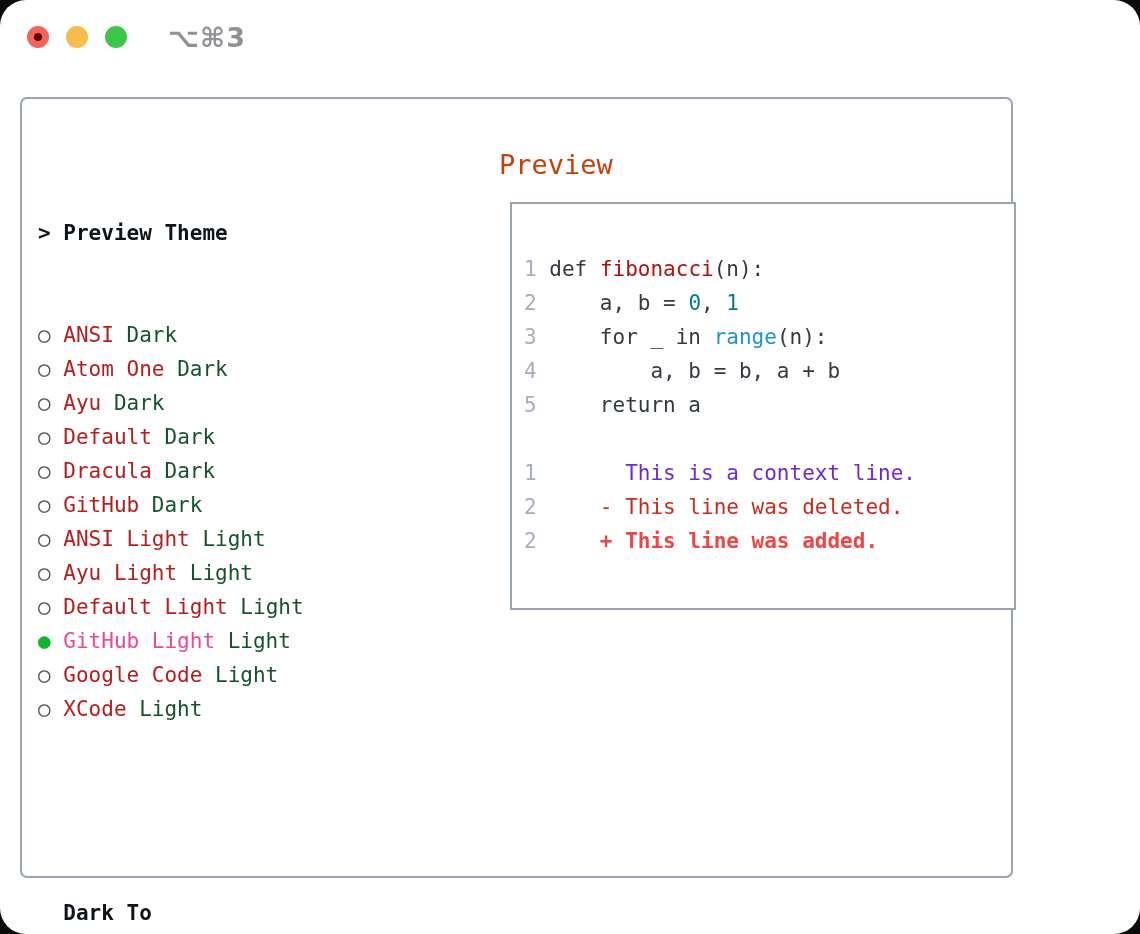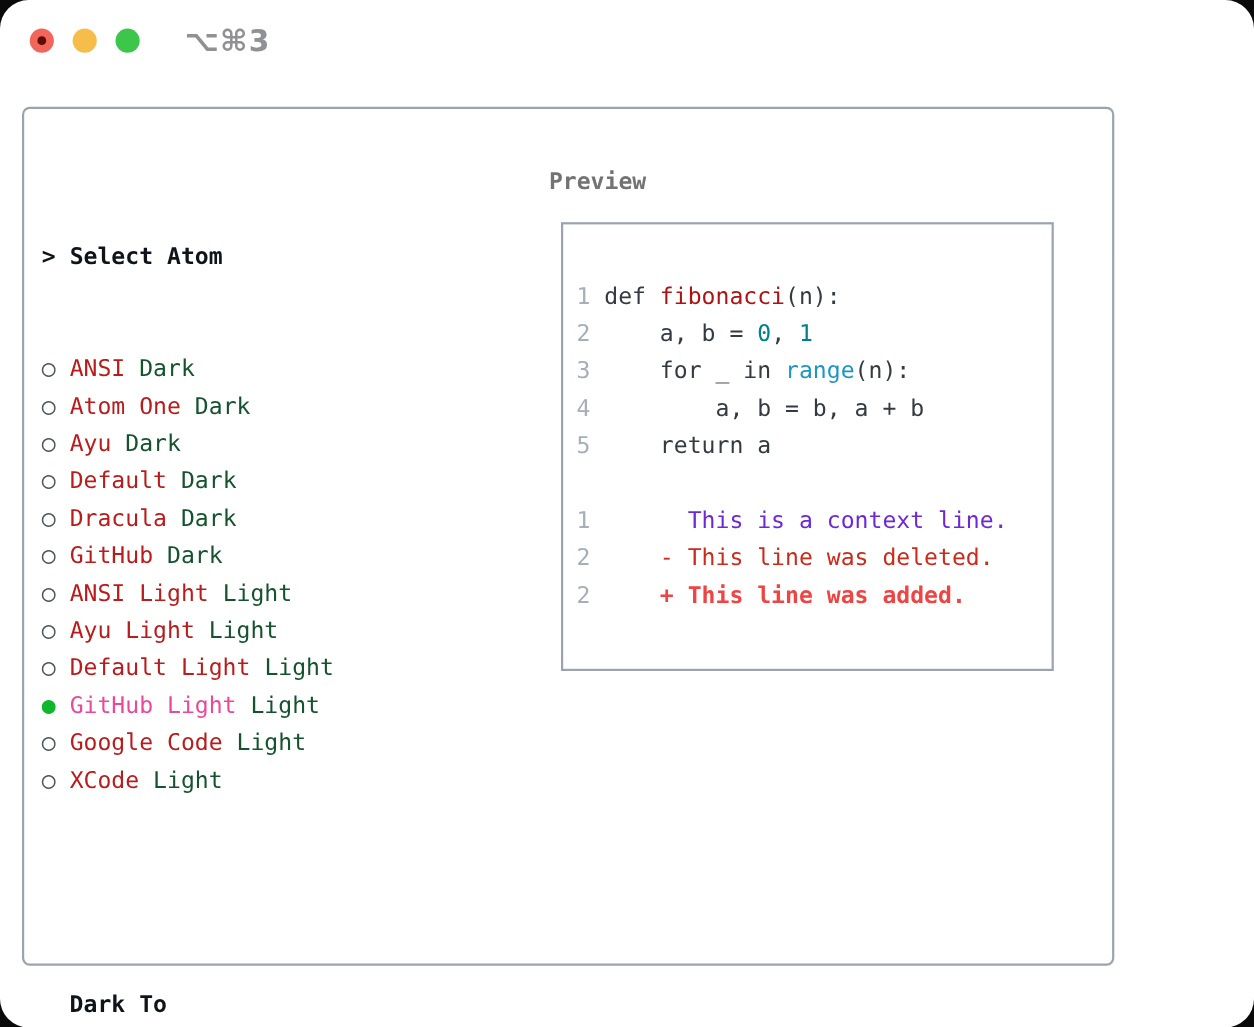--- a/index.html
+++ b/index.html
@@ -33,25 +33,25 @@
   .prompt,.header-text{font-weight:bold;color:#0e1419;}
   .radio{color:#4d545c;}
   .radio.sel{color:#10b62c;}
   .name{color:#b91c1c;}
   .name.sel{color:#ec4899;}
   .tag{color:#14532d;}
   .apply-header{font-weight:bold;color:#0e1419;padding-left:2ch;}
   .spacer{height:34px;}
   
   .preview-title{
-    position:absolute;left:477px;top:49px;font-size:21px;line-height:34px;
-    font-weight:bold;color:#737373;
+    position:absolute;left:477px;top:49px;font-size:27px;line-height:34px;
+    font-weight:normal;color:#c2410c;
   }
   .preview-box{
-    position:absolute;left:488px;top:103px;width:448px;height:408px;
+    position:absolute;left:488px;top:103px;width:506px;height:408px;
     border:2px solid #9aa3ae;box-sizing:border-box;background:#ffffff;
   }
   .code{
     position:absolute;left:12px;top:48px;font-size:21px;line-height:34px;white-space:pre;
   }
   .code-line{height:34px;}
   .lineno{color:#a6aeb9;}
   .seg-fg{color:#333a41;}
   .seg-func{color:#ad1215;}
   .seg-num{color:#00808b;}
@@ -70,21 +70,21 @@
       <div class="dot"></div>
     </div>
     <div class="traffic yellow"></div>
     <div class="traffic green"></div>
     <div class="win-title">⌥⌘3</div>
   </div>
 
   <div class="panel">
 
     <div class="left-col">
-      <div class="row"><span class="prompt">&gt;</span> <span class="header-text">Select Atom</span></div>
+      <div class="row"><span class="prompt">&gt;</span> <span class="header-text">Preview Theme</span></div>
       <div id="theme-list"><div class="row"><span class="radio">○</span> <span class="name">ANSI</span> <span class="tag">Dark</span></div><div class="row"><span class="radio">○</span> <span class="name">Atom One</span> <span class="tag">Dark</span></div><div class="row"><span class="radio">○</span> <span class="name">Ayu</span> <span class="tag">Dark</span></div><div class="row"><span class="radio">○</span> <span class="name">Default</span> <span class="tag">Dark</span></div><div class="row"><span class="radio">○</span> <span class="name">Dracula</span> <span class="tag">Dark</span></div><div class="row"><span class="radio">○</span> <span class="name">GitHub</span> <span class="tag">Dark</span></div><div class="row"><span class="radio">○</span> <span class="name">ANSI Light</span> <span class="tag">Light</span></div><div class="row"><span class="radio">○</span> <span class="name">Ayu Light</span> <span class="tag">Light</span></div><div class="row"><span class="radio">○</span> <span class="name">Default Light</span> <span class="tag">Light</span></div><div class="row"><span class="radio sel">●</span> <span class="name sel">GitHub Light</span> <span class="tag">Light</span></div><div class="row"><span class="radio">○</span> <span class="name">Google Code</span> <span class="tag">Light</span></div><div class="row"><span class="radio">○</span> <span class="name">XCode</span> <span class="tag">Light</span></div></div>
       <div class="spacer"></div>
       <div class="row apply-header">Dark To</div>
       
       
       
     </div>
 
     <div class="preview-title">Preview</div>
 

